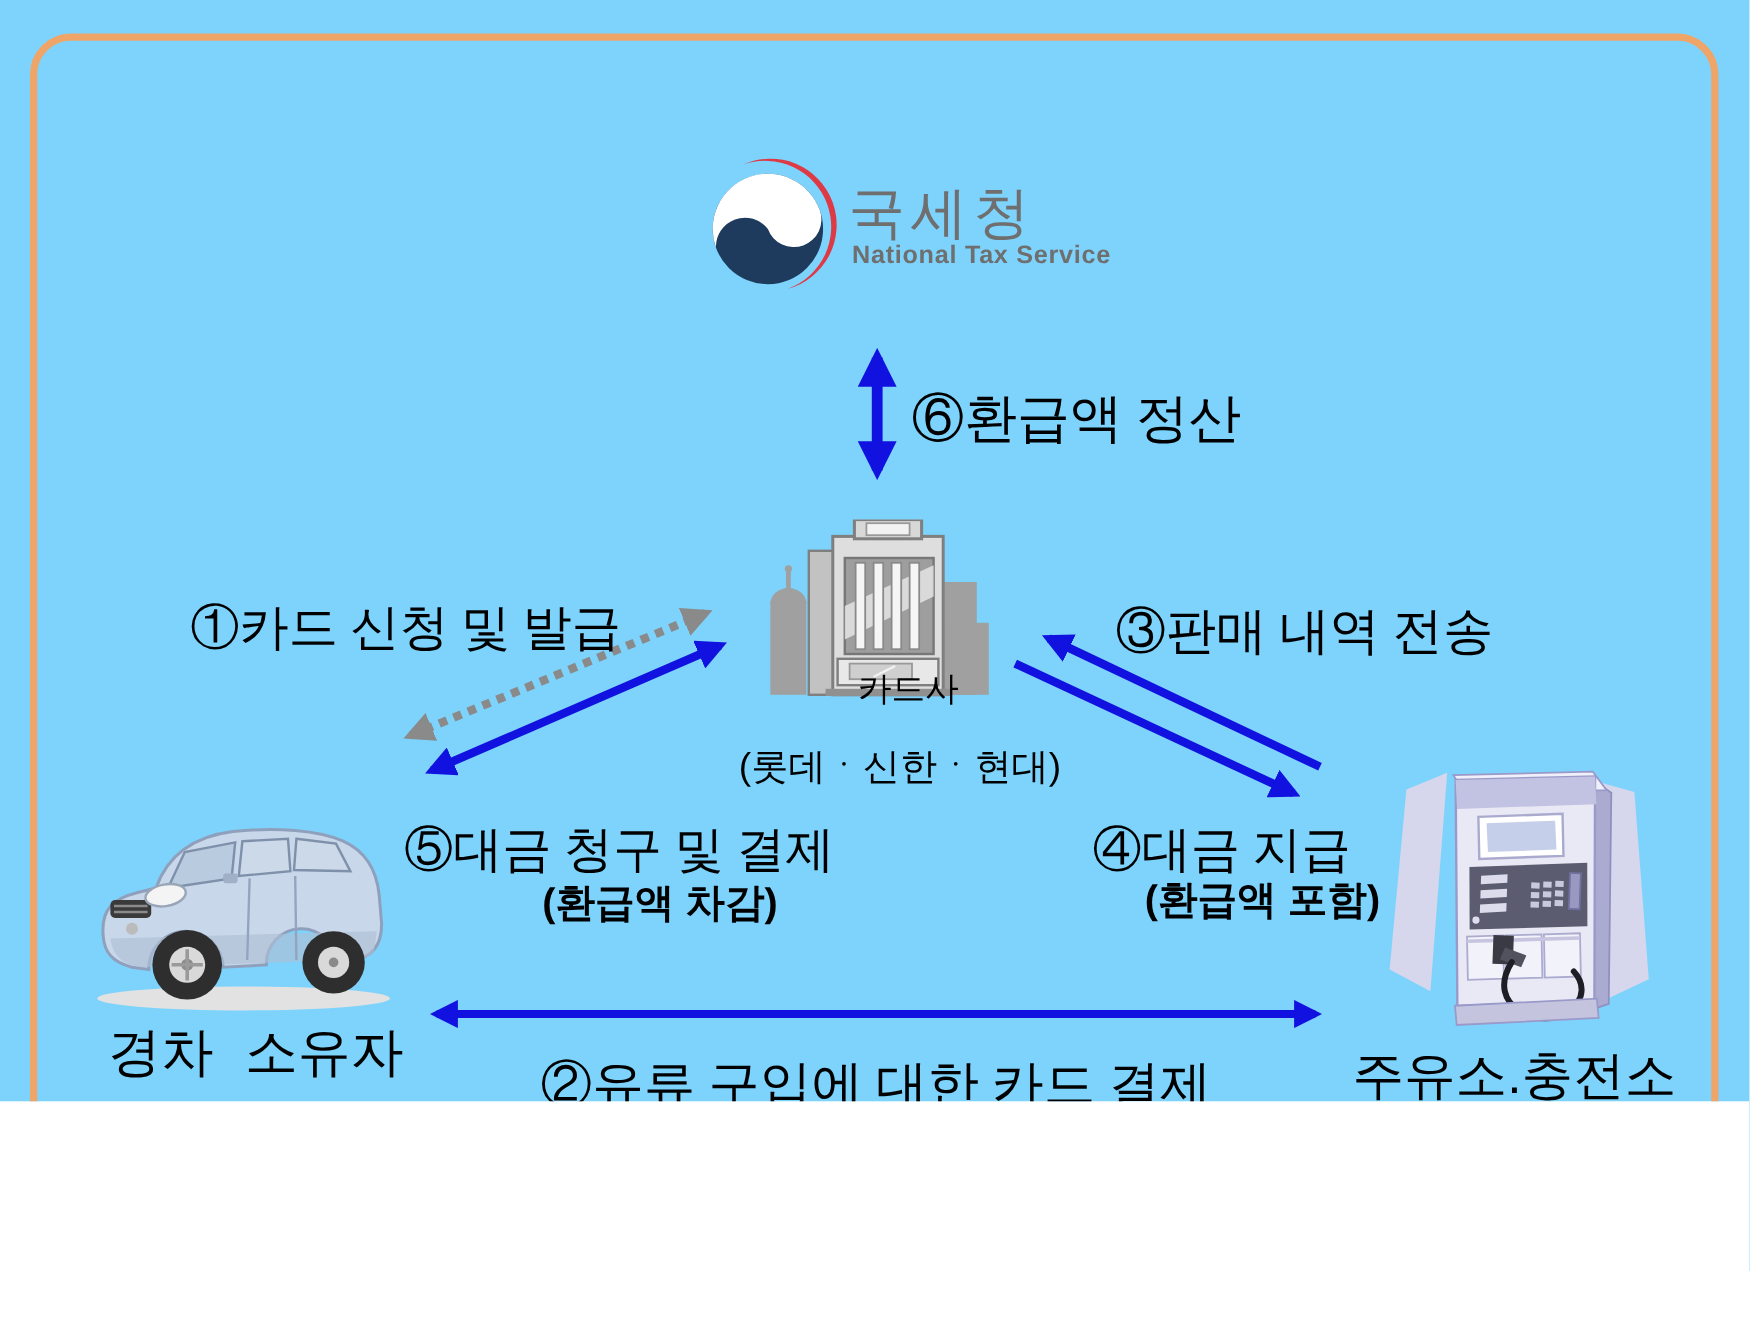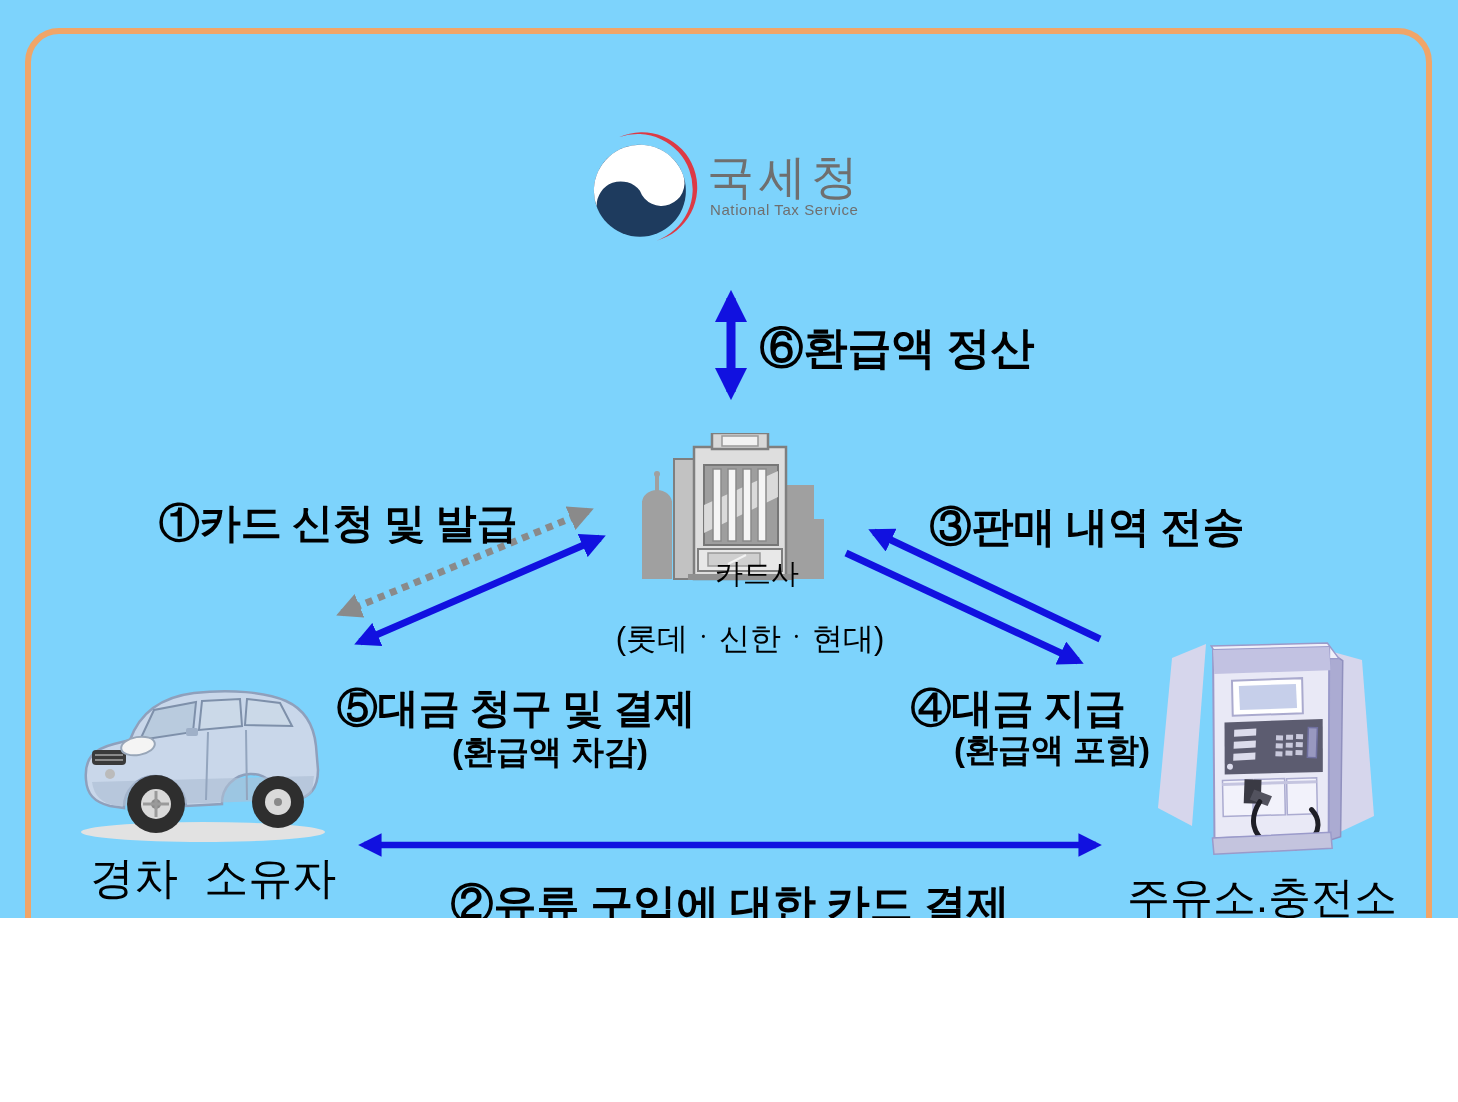--- a/index.html
+++ b/index.html
@@ -5,32 +5,32 @@
   html,body{margin:0;padding:0;background:#fff;}
   .canvas{
     position:relative;width:1458px;height:918px;background:#7dd3fc;overflow:hidden;
     font-family:"Liberation Sans", sans-serif;
   }
   .frame{
     position:absolute;left:25px;top:28px;width:1395px;height:1034px;
     border:6px solid #F0A568;border-radius:34px;
   }
   .abs{position:absolute;}
-  .ctr{transform:translateX(-50%);white-space:nowrap;font-weight:bold;}
+  .ctr{transform:translateX(-50%);white-space:nowrap;}
   .annot{
     font-family:"Liberation Serif", serif;color:#000;line-height:1.05;
   }
   .annot-sub{
     font-family:"Liberation Sans", sans-serif;font-weight:bold;color:#000;line-height:1.0;margin-left:34px;
   }
   .entity-label{
     font-family:"Liberation Sans", sans-serif;color:#000;font-weight:500;line-height:1.0;
   }
   .nts-name{font-size:47px;font-weight:500;color:#6F6F6F;letter-spacing:5px;}
-  .nts-sub{font-size:15px;font-weight:400;color:#6F6F6F;letter-spacing:0.6px;}
+  .nts-sub{font-size:21px;font-weight:700;color:#6F6F6F;letter-spacing:0.6px;}
   svg{display:block;}
 </style>
 </head>
 <body>
 
 <div class="canvas">
 
   <div class="frame"></div>
 
   <svg class="abs" style="left:587px;top:131px;" width="115" height="115" viewBox="0 0 100 100">

